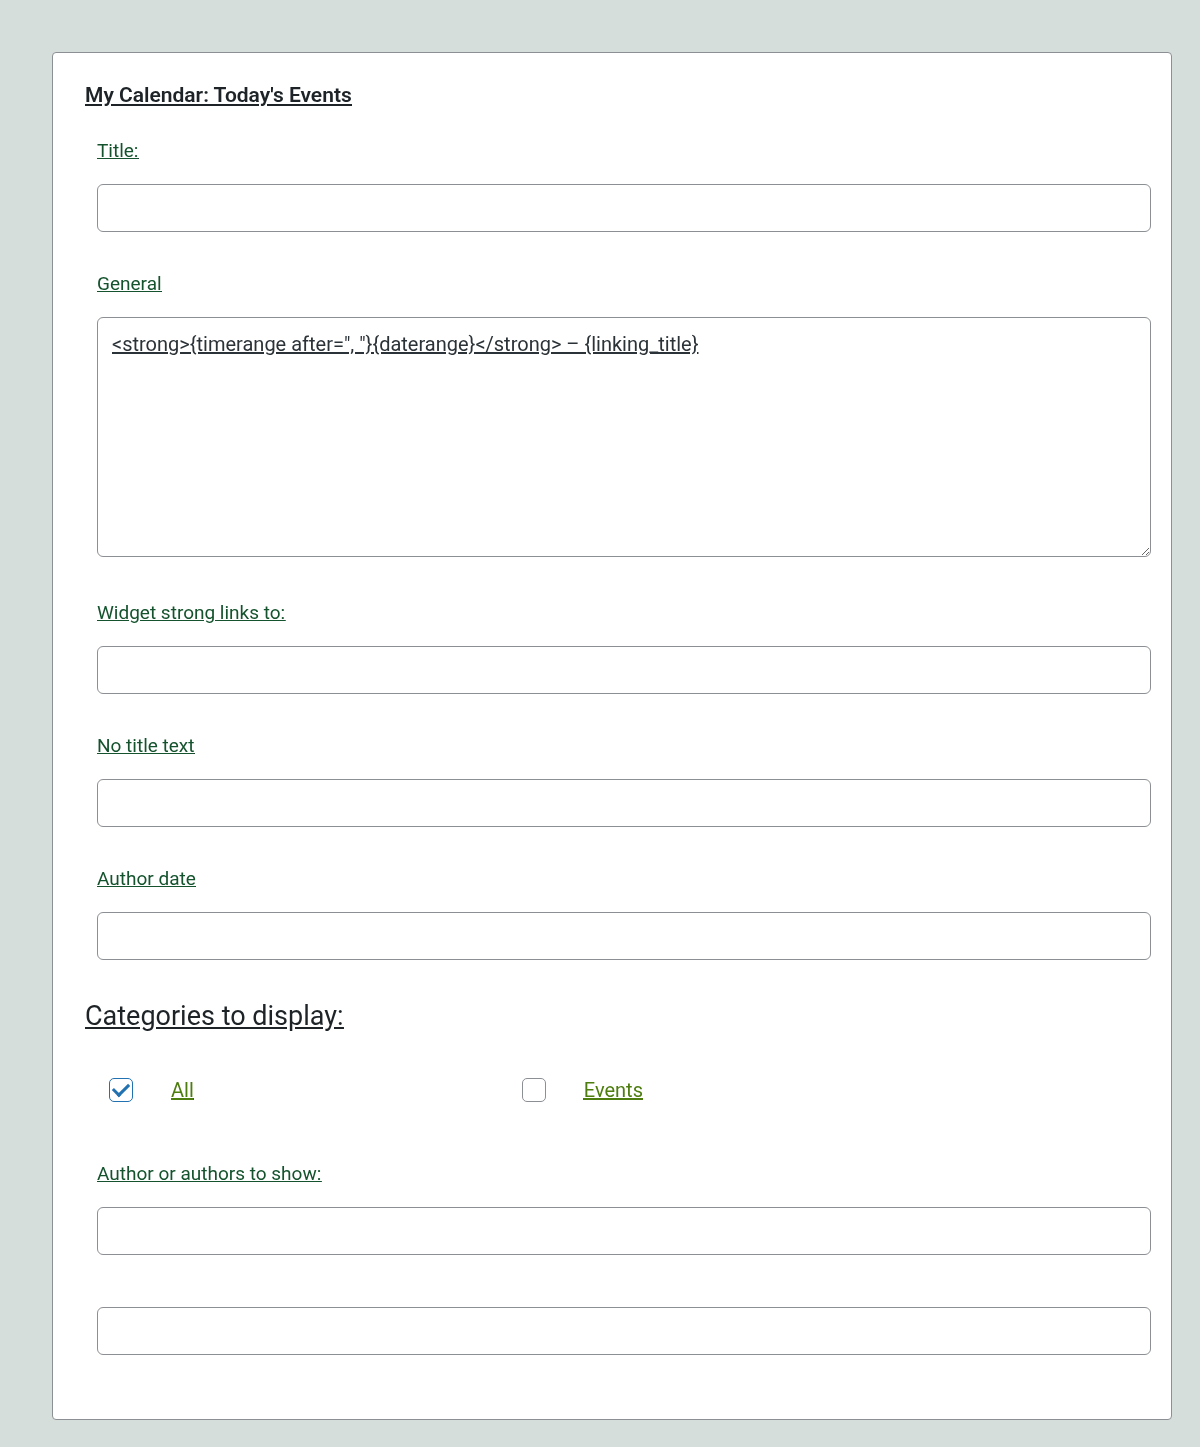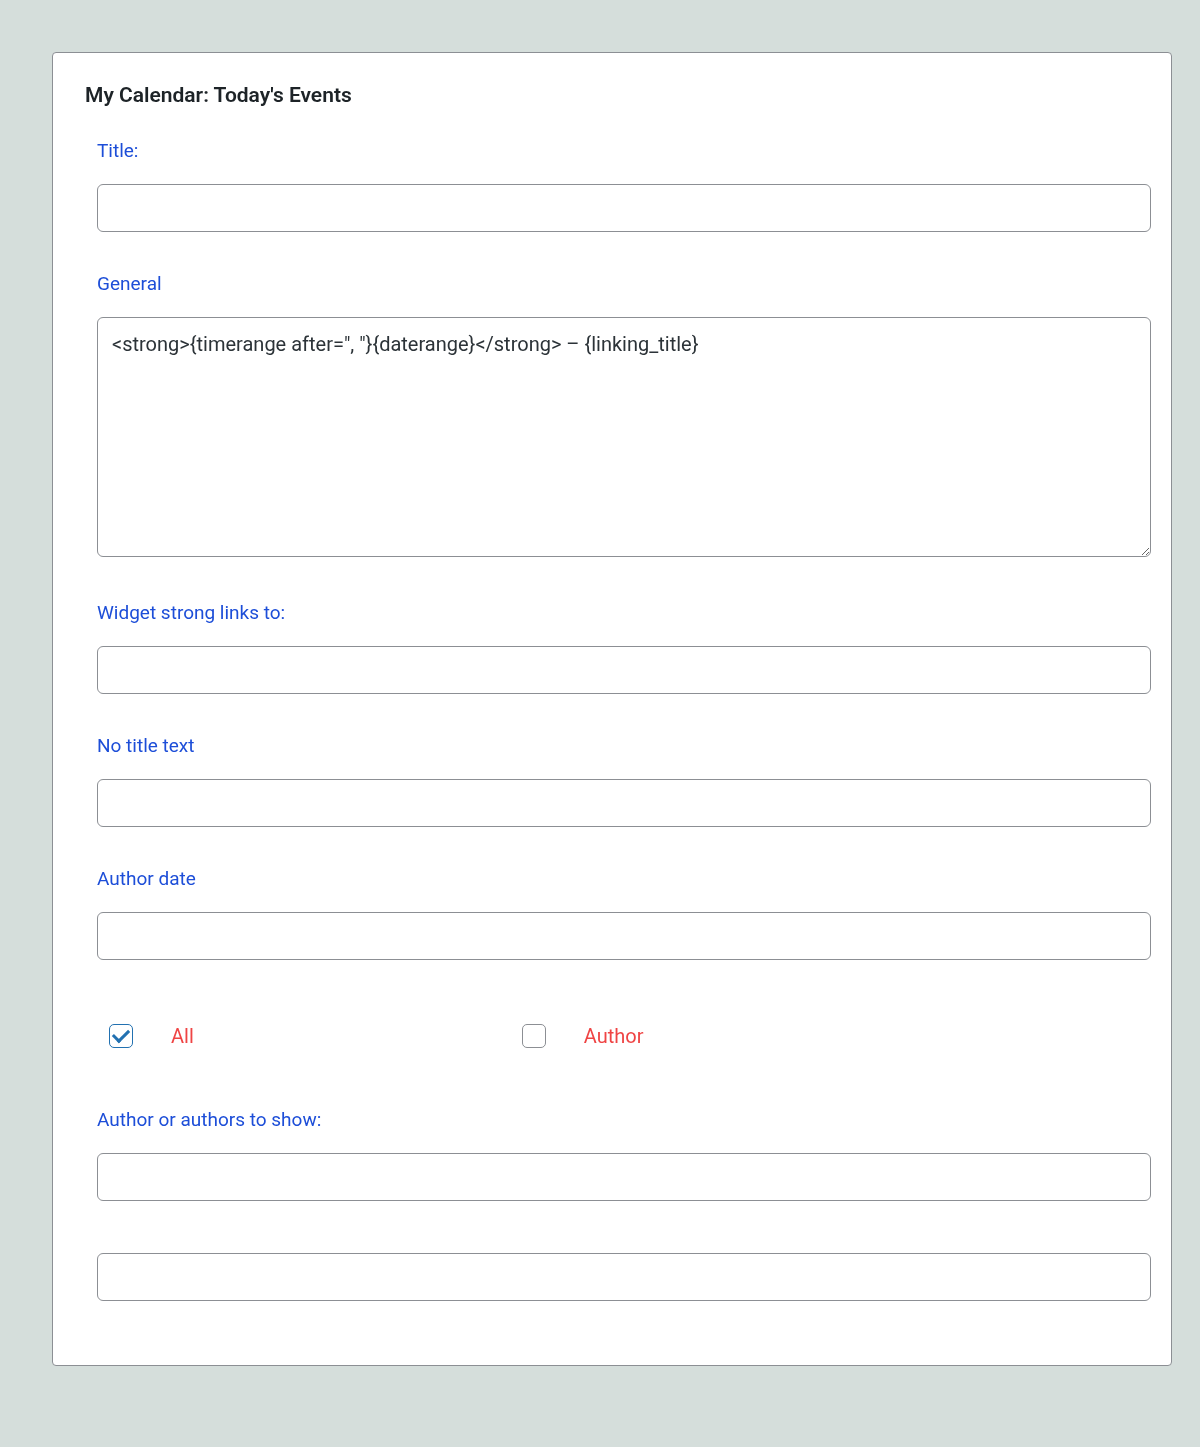--- a/index.html
+++ b/index.html
@@ -1,18 +1,19 @@
 <!DOCTYPE html>
 <html><head>
   <meta charset="utf-8">
   <style>
     * {
       box-sizing: border-box;
       margin: 12px;
       padding: 0;
+      text-decoration: underline;
     }
     body {
       background-color: #d5dedb;
       font-family: -apple-system, BlinkMacSystemFont, "Segoe UI", Roboto, Helvetica, Arial, sans-serif;
       padding: 16px;
       color: #1d2327;
     }
     .widget-panel {
       background-color: #ffffff;
       border: 1px solid #8c8f94;
@@ -27,21 +28,21 @@
       color: #1d2327;
     }
     .field-group {
       margin-bottom: 28px;
     }
     .field-label {
       display: block;
       font-size: 19px;
       font-weight: 400;
       margin-bottom: 10px;
-      color: #1d4ed8;
+      color: #14532d;
     }
     .text-input {
       width: 100%;
       padding: 12px 14px;
       font-size: 19px;
       border: 1px solid #8c8f94;
       border-radius: 6px;
       background-color: #ffffff;
       color: #2c3338;
       min-height: 48px;
@@ -97,21 +98,21 @@
       left: 6px;
       top: 1px;
       width: 7px;
       height: 13px;
       border: solid #2271b1;
       border-width: 0 3px 3px 0;
       transform: rotate(45deg);
     }
     .checkbox-label {
       font-size: 20px;
-      color: #ef4444;
+      color: #4d7c0f;
       cursor: pointer;
     }
   </style>
 </head>
 <body>
 
 <div class="widget-panel">
   <h3 class="widget-title">My Calendar: Today's Events</h3>
 
   <div class="field-group">
@@ -132,29 +133,30 @@
   <div class="field-group">
     <label class="field-label">No title text</label>
     <input type="text" class="text-input" value="" style="">
   </div>
 
   <div class="field-group">
     <label class="field-label">Author date</label>
     <input type="text" class="text-input" value="" style="">
   </div>
 
+  <h2 class="section-heading">Categories to display:</h2>
 
   <div class="checkbox-row">
     <div class="checkbox-item">
       <input type="checkbox" class="checkbox" checked="" style="">
       <label class="checkbox-label">All</label>
     </div>
     <div class="checkbox-item">
       <input type="checkbox" class="checkbox" style="">
-      <label class="checkbox-label">Author</label>
+      <label class="checkbox-label">Events</label>
     </div>
   </div>
 
   <div class="field-group">
     <label class="field-label">Author or authors to show:</label>
     <input type="text" class="text-input" value="" style="">
   </div>
 
   <div class="field-group">
     <input type="text" class="text-input" value="" style="">

